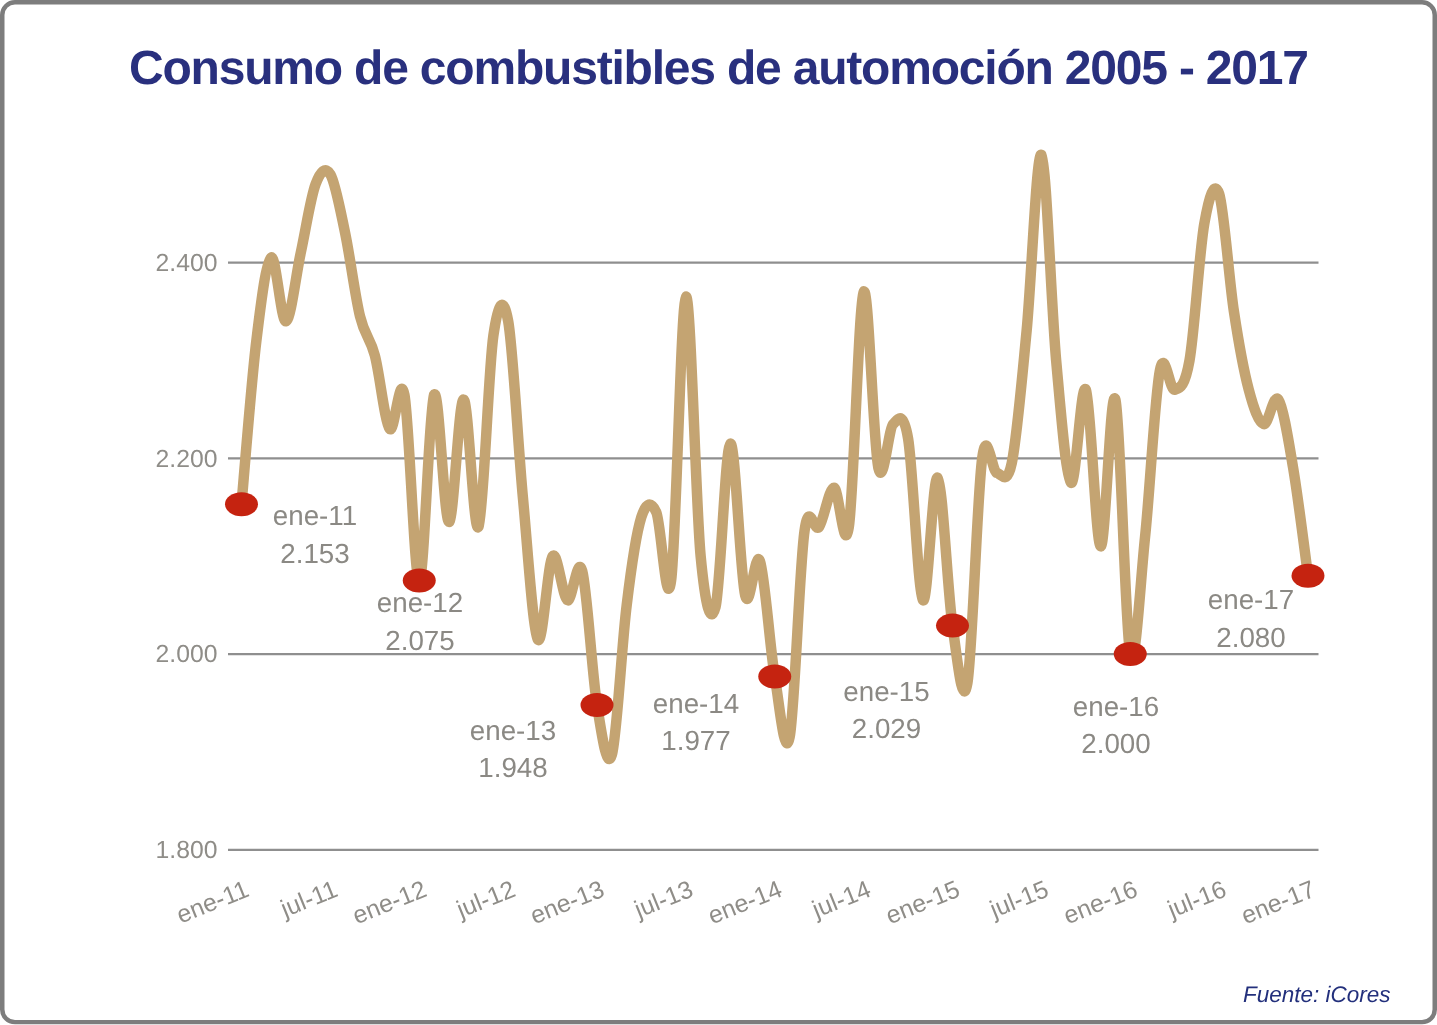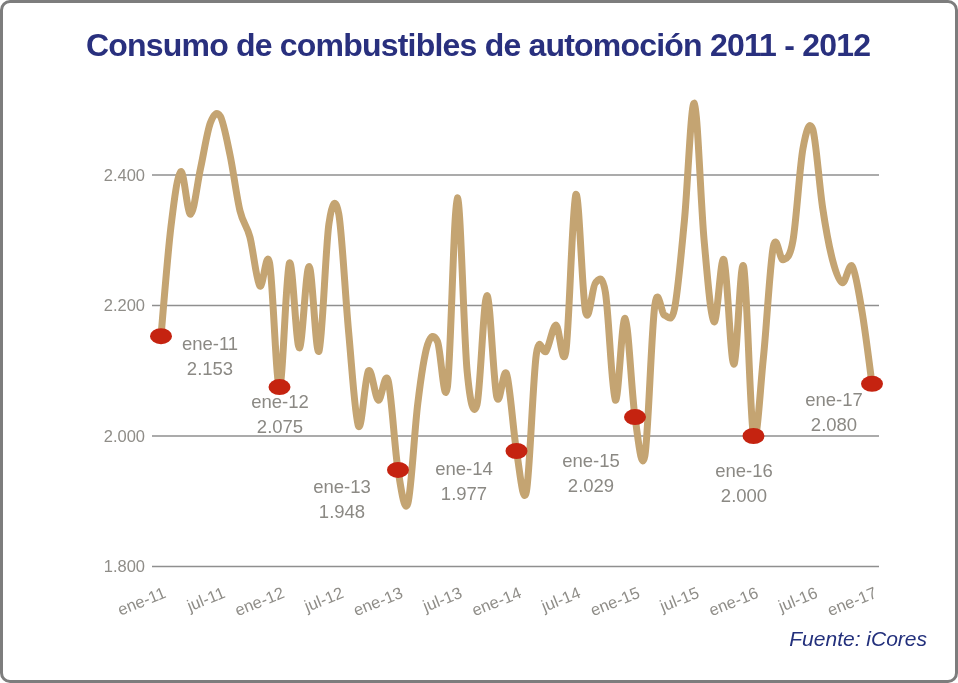--- a/index.html
+++ b/index.html
@@ -19,35 +19,35 @@
     margin:0;
     font-size:32px;
     font-weight:700;
     letter-spacing:-0.8px;
     color:#29307e;
     font-family:"Liberation Sans", sans-serif;
     white-space:nowrap;
   }
   .source-credit{
     position:absolute;
-    right:28px;top:624px;
-    font-size:21px;
+    right:28px;top:652px;
+    font-size:15px;
     font-style:italic;
     font-weight:500;
     color:#23307c;
     white-space:nowrap;
   }
   svg.plot{position:absolute;left:0;top:0;}
   svg.plot text{font-family:"Liberation Sans", sans-serif;}
 </style>
 </head>
 <body>
 
 <div class="frame">
-  <h1 class="chart-title">Consumo de combustibles de automoción 2011 - 2012</h1>
+  <h1 class="chart-title">Consumo de combustibles de automoción 2005 - 2017</h1>
   <svg class="plot" id="plot" width="958" height="683" viewBox="0 0 958 683">
       <line x1="149" y1="172" x2="876" y2="172" stroke="#8f8f8f" stroke-width="1.5"></line>
       <text x="142" y="177.5" text-anchor="end" font-size="16.5" fill="#8f8d88">2.400</text>
       <line x1="149" y1="302.5" x2="876" y2="302.5" stroke="#8f8f8f" stroke-width="1.5"></line>
       <text x="142" y="308" text-anchor="end" font-size="16.5" fill="#8f8d88">2.200</text>
       <line x1="149" y1="433" x2="876" y2="433" stroke="#8f8f8f" stroke-width="1.5"></line>
       <text x="142" y="438.5" text-anchor="end" font-size="16.5" fill="#8f8d88">2.000</text>
       <line x1="149" y1="563.5" x2="876" y2="563.5" stroke="#8f8f8f" stroke-width="1.5"></line>
       <text x="142" y="569" text-anchor="end" font-size="16.5" fill="#8f8d88">1.800</text>
       <text transform="translate(164,594) rotate(-22)" text-anchor="end" font-size="16.5" fill="#8f8d88">ene-11</text>

